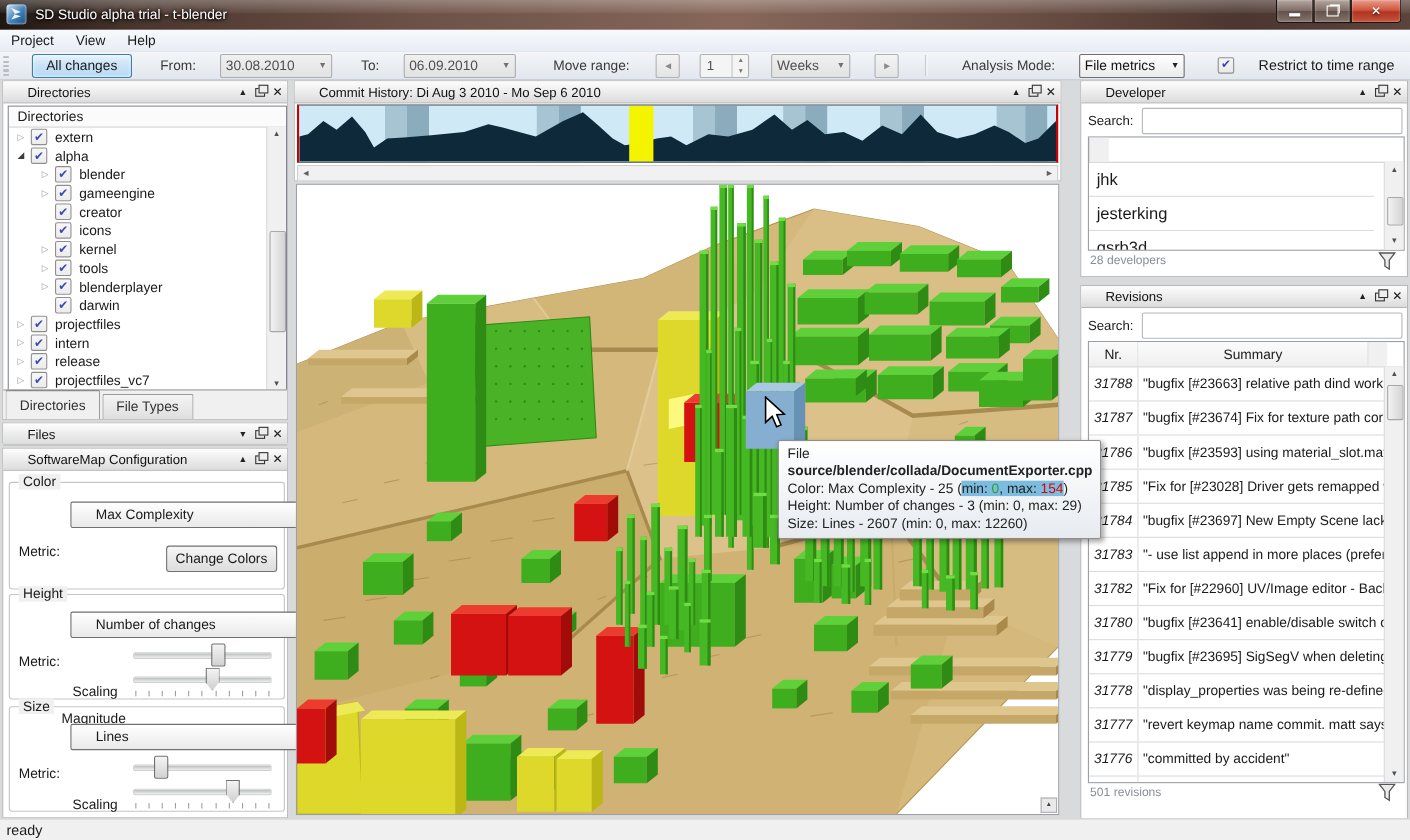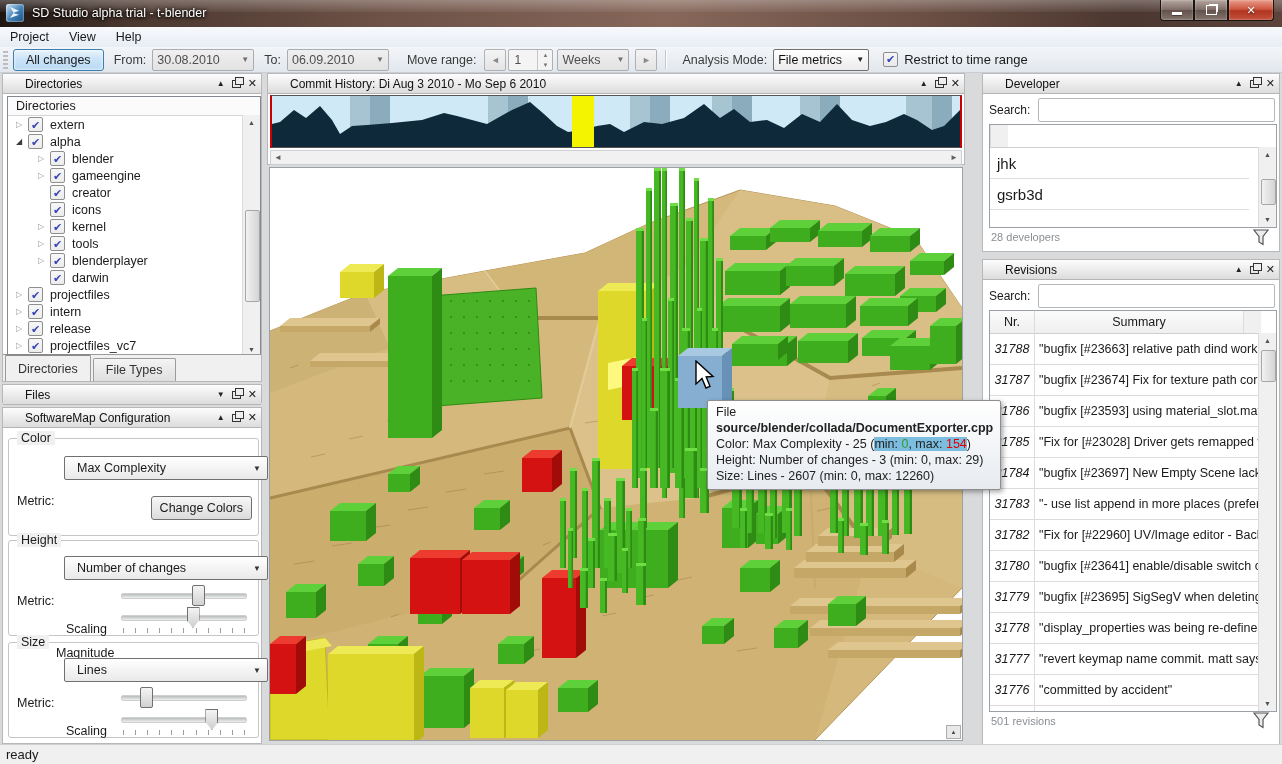--- a/index.html
+++ b/index.html
@@ -22,21 +22,21 @@
   .wbtn.close{width:44px;border-radius:0 0 4px 0;background:linear-gradient(#e89c8b,#cf5740 45%,#b03521 55%,#c4523c);}
   .wbtn .dash{width:10px;height:3px;background:#fff;box-shadow:0 1px 1px #00000066;margin-top:6px;}
   .wbtn .rest{width:9px;height:8px;border:1px solid #fff;box-shadow:2px -2px 0 -1px #fff;}
   .wbtn .x{font-weight:bold;text-shadow:0 1px 2px #00000088;}
 
   
   .menubar{position:absolute;left:0;top:27px;width:1282px;height:20px;
     background:linear-gradient(#f7f9fc,#e8edf4);border-bottom:1px solid #d0d5dd;display:flex;align-items:center;}
   .menu-item{padding:2px 10px;font-size:12.5px;}
   .toolbar{position:absolute;left:0;top:47px;width:1282px;height:25px;
-    background:linear-gradient(#f3f5f8,#e2e7ee);border-bottom:1px solid #c9cdd4;display:flex;align-items:center;}
+    background:linear-gradient(#f3f5f8,#e2e7ee);border-bottom:1px solid #c9cdd4;display:flex;align-items:center;gap:16px;}
   .grip{width:5px;height:18px;margin:0 3px;background:repeating-linear-gradient(#b9bec6 0 2px,transparent 2px 4px);}
   .tb-sep{width:1px;height:19px;background:#c3c8cf;margin:0 6px;box-shadow:1px 0 0 #ffffff;}
   .btn-allchanges{height:20px;padding:0 12px;margin-left:2px;border:1px solid #3c7fb1;border-radius:3px;
     background:linear-gradient(#e8f3fc,#cbe3f7 45%,#b8d9f3);font-size:12.5px;display:flex;align-items:center;box-shadow:inset 0 0 3px #fff;}
   .tb-label{margin:0 6px 0 10px;color:#3a3a3a;font-size:12.5px;}
   .combo{height:20px;border:1px solid #a9adb2;border-radius:2px;background:linear-gradient(#f0f0f0,#e2e2e2);
     display:flex;align-items:center;padding:0 4px;font-size:12.5px;color:#4f4f4f;}
   .combo .arr{margin-left:8px;font-size:8px;color:#707070;}
   .combo.enabled{border-color:#707070;background:linear-gradient(#ffffff,#ebebeb);color:#111;}
   .sq-btn{width:20px;height:20px;border:1px solid #aeb2b7;border-radius:2px;background:linear-gradient(#f4f4f4,#e4e4e4);
@@ -80,21 +80,21 @@
   .tabsbar{position:absolute;left:0;bottom:0;width:100%;height:26px;border-top:1px solid #9b9b9b;background:#f0f0f0;display:flex;align-items:flex-end;}
   .tab{height:22px;padding:0 12px;display:flex;align-items:center;font-size:12.5px;border:1px solid #9b9b9b;border-bottom:none;border-radius:2px 2px 0 0;
     background:linear-gradient(#f4f4f4,#dfdfdf);margin-left:2px;color:#333;}
   .tab.active{background:#f0f0f0;height:25px;border-top:2px solid #8a8a8a;z-index:2;}
 
   
   .group{position:absolute;left:5px;width:249px;border:1px solid #c5c5c5;border-radius:3px;}
   .group .glabel{position:absolute;left:8px;top:-8px;background:#f0f0f0;padding:0 4px;font-size:12.5px;}
   .form-label{position:absolute;font-size:12.5px;margin-top:33px;}
   .combo-wide{position:absolute;height:22px;border:1px solid #707070;border-radius:2px;background:linear-gradient(#ffffff,#e9e9e9);
-    display:flex;align-items:center;padding:0 12px;font-size:12.5px;}
+    display:flex;align-items:center;padding:0 22px;font-size:12.5px;}
   .combo-wide .arr{position:absolute;right:6px;font-size:8px;color:#333;}
   .push-btn{position:absolute;height:22px;border:1px solid #707070;border-radius:3px;background:linear-gradient(#f7f7f7,#dcdcdc);
     display:flex;align-items:center;justify-content:center;font-size:12.5px;padding:0 8px;}
   .slider{position:absolute;height:19px;}
   .slider .track{position:absolute;left:0;right:0;top:8px;height:4px;border-radius:2px;background:linear-gradient(#b9bcbc,#eef0f0);border:1px solid #cfcfcf;}
   .handle-rect{position:absolute;top:0;width:11px;height:19px;border:1px solid #707070;border-radius:2px;background:linear-gradient(#f4f4f4,#d2d2d2);}
   .handle-pent{position:absolute;top:0;width:11px;height:19px;background:linear-gradient(#f4f4f4,#cfcfcf);border:1px solid #707070;
     clip-path:polygon(0 0,100% 0,100% 62%,50% 100%,0 62%);}
   .ticks{position:absolute;height:5px;display:flex;justify-content:space-between;}
   .ticks i{width:1px;height:5px;background:#9aa0a0;}
@@ -946,20 +946,23 @@
       <input class="search-input" style="flex: 1 1 0%;">
     </div>
     <div class="table-frame" style="left:6px;top:50px;width:286px;height:102px">
       <div class="thead">
         <div style="width:17px;border-left:1px solid #dcdcdc;background:#f0f0f0"></div>
       </div>
       <div class="trow2 dev-row" style="width:252px">
           <span>jhk</span>
         </div>
       <div class="trow2 dev-row" style="width:252px">
+          <span>jesterking</span>
+        </div>
+      <div class="trow2 dev-row" style="width:252px">
           <span>gsrb3d</span>
         </div>
       <div class="vscroll" style="top:22px">
         <span class="up">▲</span>
         <div class="thumb" style="top:32px;height:24px"></div>
         <span class="dn">▼</span>
       </div>
     </div>
     <span class="pfoot" style="top:157px">28 developers</span>
     <svg class="funnel" style="top:155px" width="16" height="17" viewBox="0 0 16 17">

